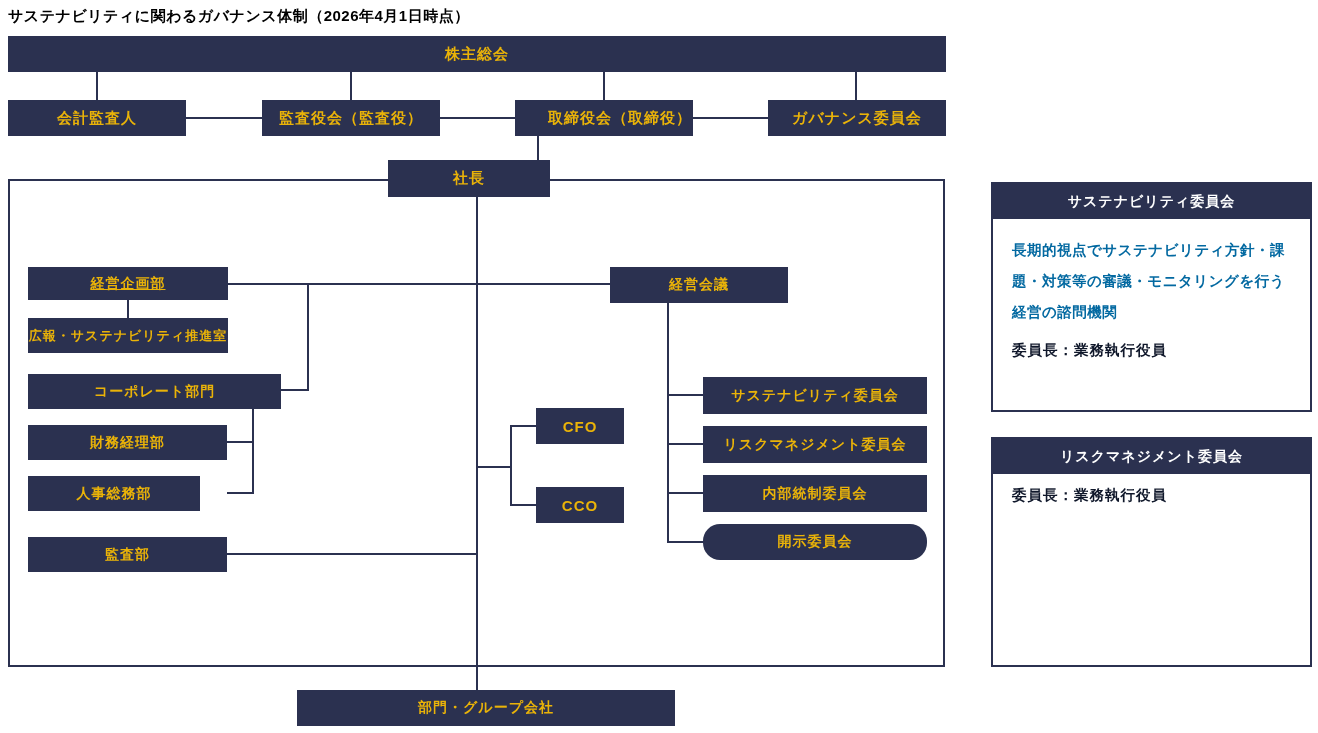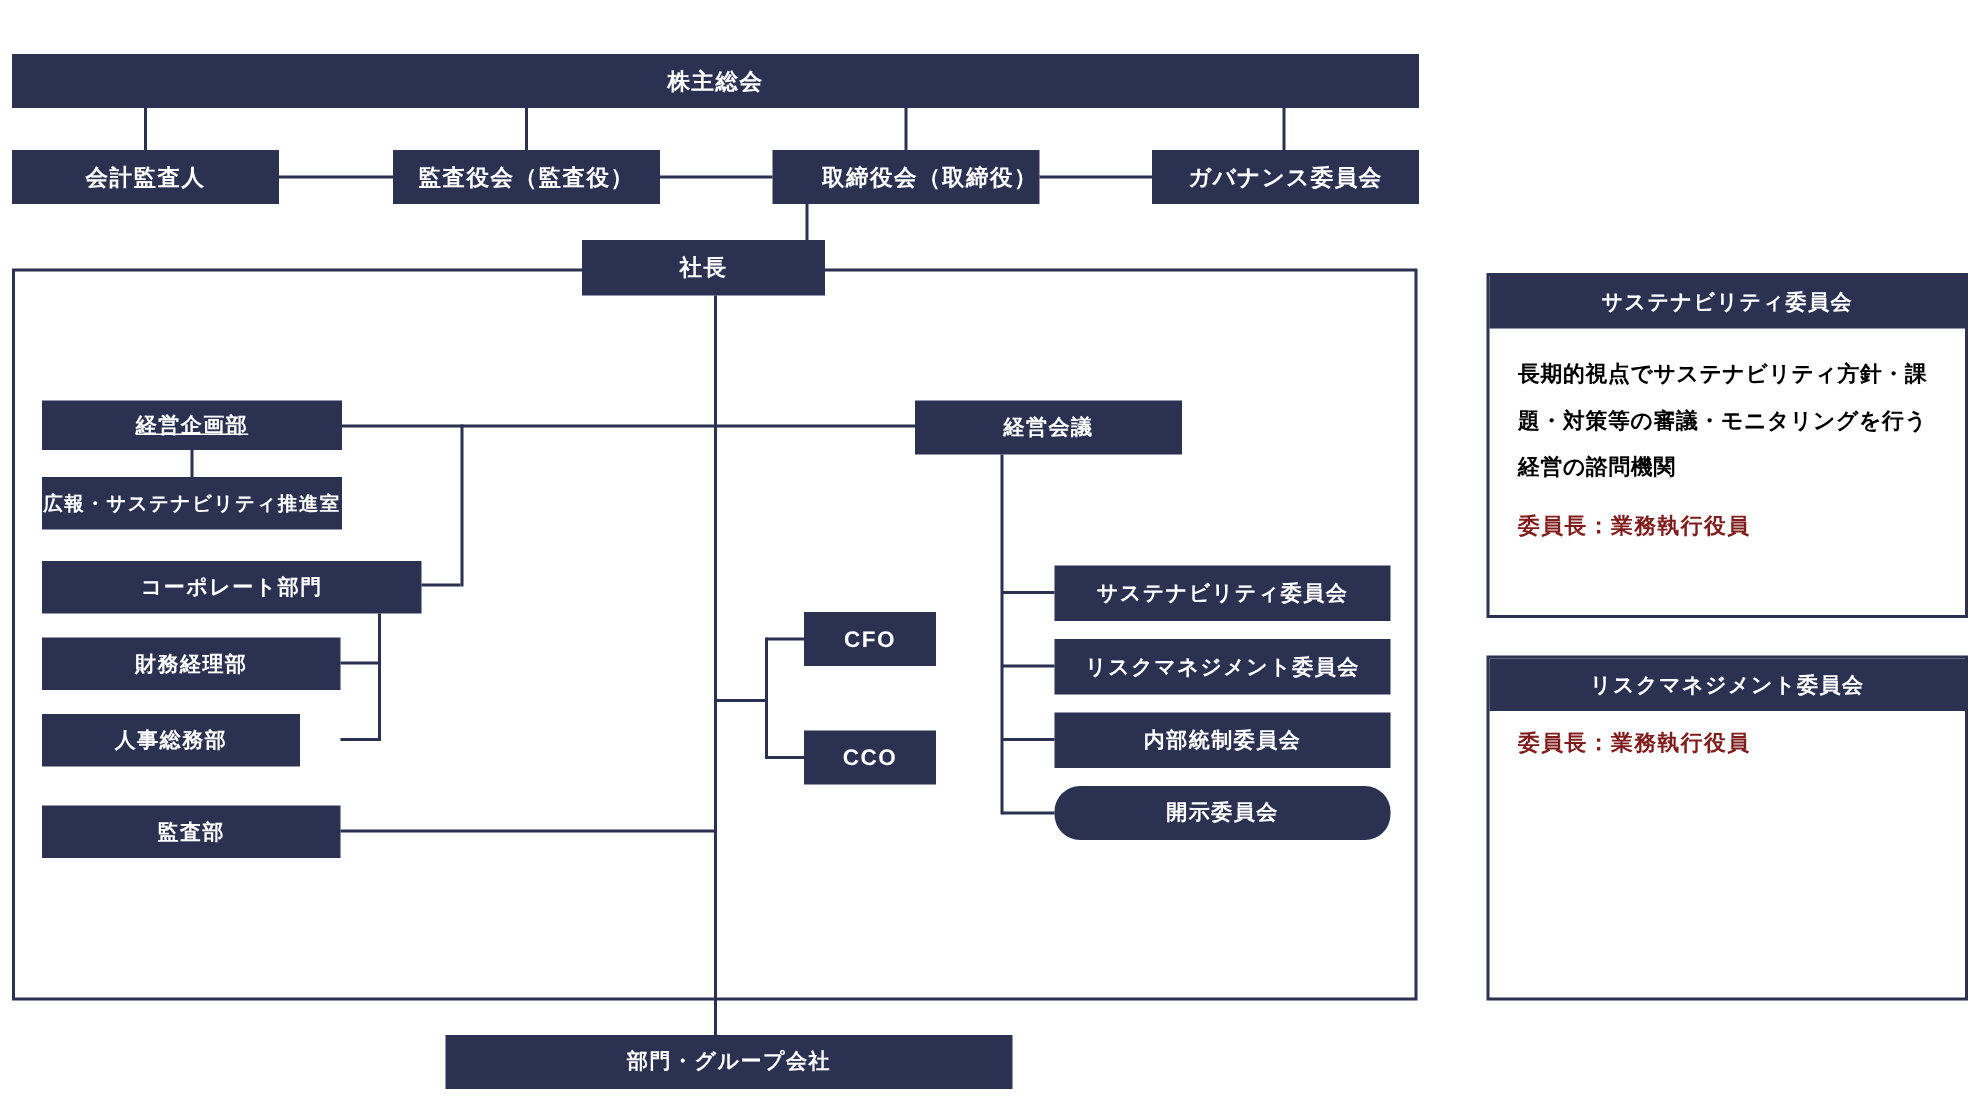--- a/index.html
+++ b/index.html
@@ -25,21 +25,21 @@
     box-sizing:border-box;
     background:transparent;
   }
   .line{
     position:absolute;
     background:var(--navy);
   }
   .node{
     position:absolute;
     background:var(--navy);
-    color:#ffffff;
+    color:#eab308;
     font-weight:bold;
     display:flex;align-items:center;justify-content:center;
     text-align:center;
     box-sizing:border-box;
     white-space:nowrap;
     letter-spacing:1px;
   }
   .panel{
     position:absolute;
     border:2px solid var(--navy);
@@ -48,34 +48,35 @@
   }
   .panel-header{
     background:var(--navy);
     color:#fff;font-weight:bold;
     font-size:14px;letter-spacing:1px;
     display:flex;align-items:center;justify-content:center;
     box-sizing:border-box;
   }
   .panel-body{
     padding:16px 19px 0 19px;
-    font-size:14.5px;font-weight:bold;color:#000000;
+    font-size:14.5px;font-weight:bold;color:#0369a1;
     line-height:2.15;
     letter-spacing:0.5px;
   }
   .panel-chair{
     padding:12px 19px 0 19px;
-    font-size:14.5px;font-weight:bold;color:#7f1d1d;
+    font-size:14.5px;font-weight:bold;color:#0f172a;
     letter-spacing:1px;
   }
 </style>
 </head>
 <body>
 
 <div class="canvas">
+  <div class="chart-title">サステナビリティに関わるガバナンス体制（2026年4月1日時点）</div>
   <div class="frame" id="container-frame" style="left: 8px; top: 179px; width: 937px; height: 488px;"></div>
   <div id="lines-layer">
       <div class="line" style="left: 96px; top: 72px; width: 2px; height: 28px;"></div>
       <div class="line" style="left: 350px; top: 72px; width: 2px; height: 28px;"></div>
       <div class="line" style="left: 603px; top: 72px; width: 2px; height: 28px;"></div>
       <div class="line" style="left: 855px; top: 72px; width: 2px; height: 28px;"></div>
       <div class="line" style="left: 186px; top: 117px; width: 76px; height: 2px;"></div>
       <div class="line" style="left: 440px; top: 117px; width: 75px; height: 2px;"></div>
       <div class="line" style="left: 693px; top: 117px; width: 75px; height: 2px;"></div>
       <div class="line" style="left: 537px; top: 136px; width: 2px; height: 24px;"></div>

